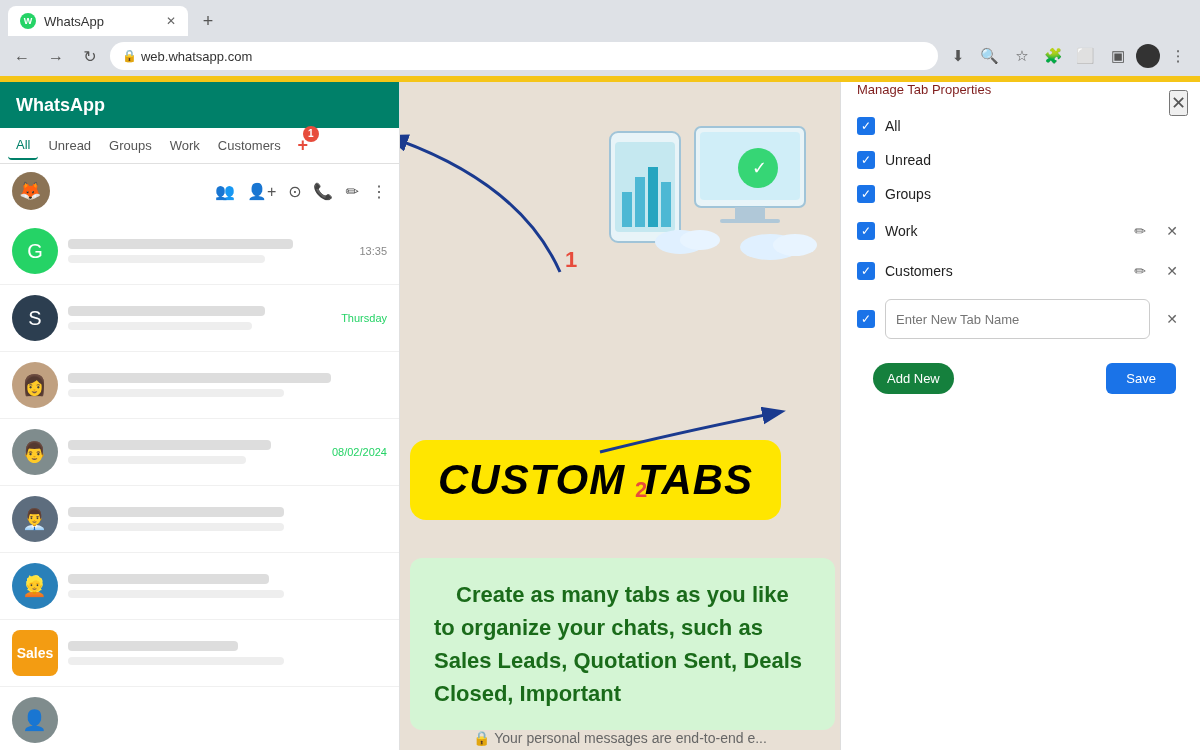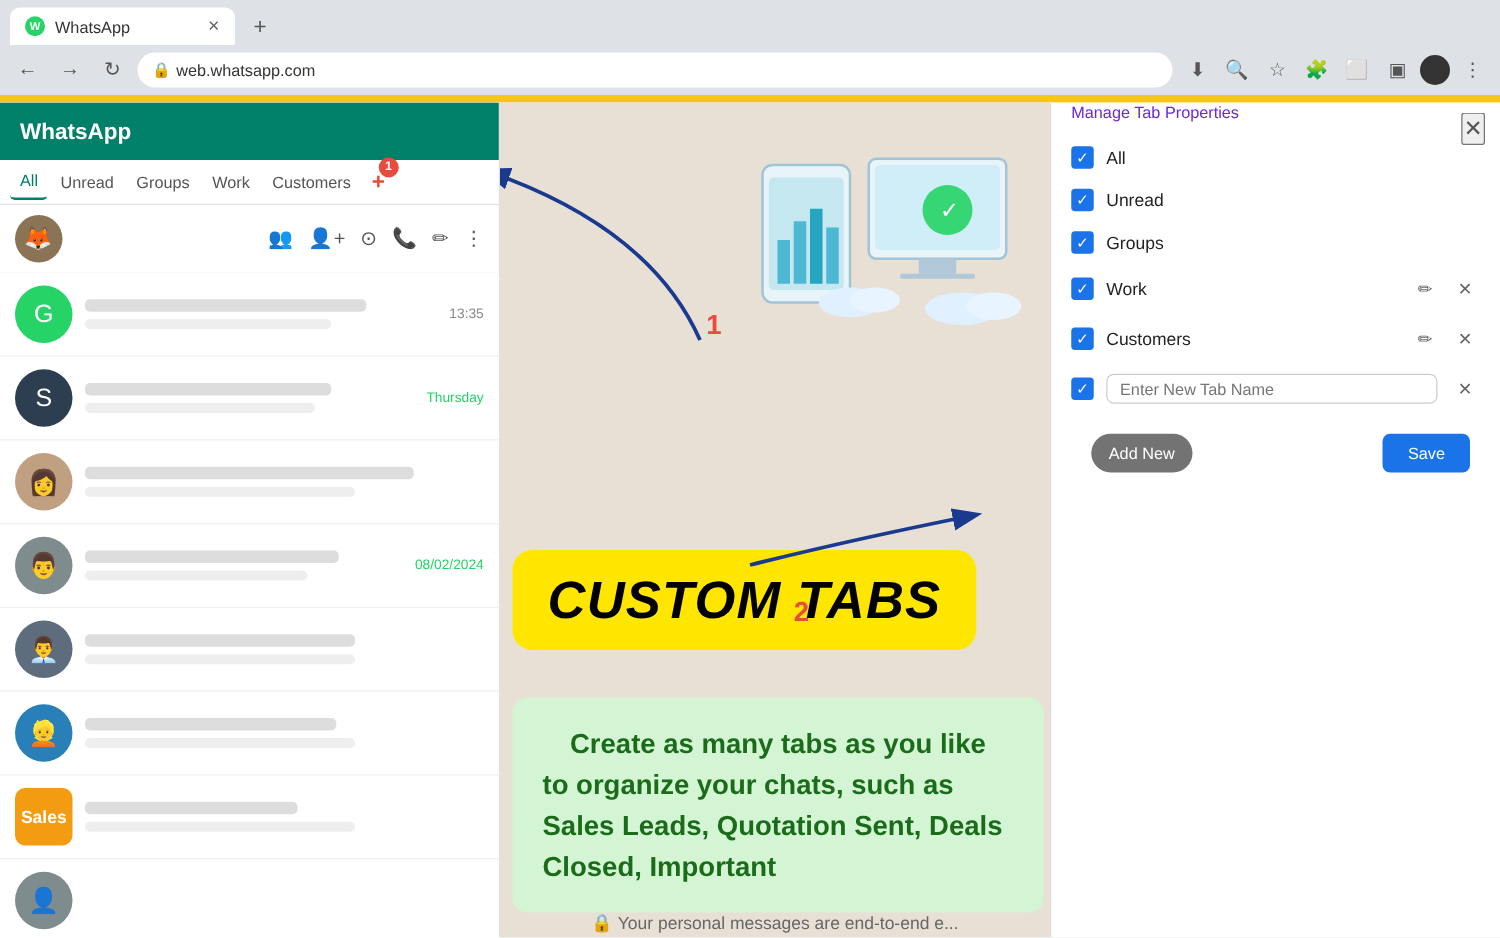--- a/index.html
+++ b/index.html
@@ -56,29 +56,29 @@
     .chat-info { flex: 1; min-width: 0; }
     .chat-name { font-size: 14px; font-weight: 500; color: #111; white-space: nowrap; overflow: hidden; text-overflow: ellipsis; height: 10px; background: #ddd; border-radius: 4px; margin-bottom: 6px; }
     .chat-preview { font-size: 12px; color: #888; white-space: nowrap; overflow: hidden; text-overflow: ellipsis; height: 8px; background: #eee; border-radius: 4px; width: 70%; }
     .chat-time { font-size: 11px; color: #888; flex-shrink: 0; }
     .chat-time.green { color: #25D366; }
 
     
     .right-panel { width: 360px; height: 100%; background: #fff; border-left: 1px solid #ddd; display: flex; flex-direction: column; position: relative; }
     .panel-close { position: absolute; top: 8px; right: 12px; font-size: 18px; color: #555; cursor: pointer; }
     .panel-title { font-size: 16px; font-weight: 600; color: #111; padding: 16px 16px 4px; }
-    .panel-subtitle { font-size: 13px; color: #6d28d9; padding: 0 16px 12px; }
+    .panel-subtitle { font-size: 13px; color: #7f1d1d; padding: 0 16px 12px; }
     .panel-item { display: flex; align-items: center; padding: 8px 16px; gap: 10px; }
     .panel-item-label { flex: 1; font-size: 14px; color: #222; }
     .panel-actions { display: flex; gap: 8px; align-items: center; }
     .panel-action-icon { width: 24px; height: 24px; display: flex; align-items: center; justify-content: center; color: #666; font-size: 14px; cursor: pointer; }
     .checkbox { width: 18px; height: 18px; background: #1a73e8; border-radius: 3px; display: flex; align-items: center; justify-content: center; color: white; font-size: 12px; flex-shrink: 0; }
     .new-tab-row { display: flex; align-items: center; padding: 8px 16px; gap: 10px; }
-    .new-tab-input { flex: 1; height: 24px; border: 1px solid #ccc; border-radius: 6px; padding: 0 10px; font-size: 13px; color: #999; }
-    .add-new-btn { background: #737373; color: white; border: none; padding: 8px 14px; border-radius: 20px; font-size: 13px; cursor: pointer; margin: 4px 16px; }
+    .new-tab-input { flex: 1; height: 40px; border: 1px solid #ccc; border-radius: 6px; padding: 0 10px; font-size: 13px; color: #999; }
+    .add-new-btn { background: #15803d; color: white; border: none; padding: 8px 14px; border-radius: 20px; font-size: 13px; cursor: pointer; margin: 4px 16px; }
     .save-btn { background: #1a73e8; color: white; border: none; padding: 8px 20px; border-radius: 6px; font-size: 13px; cursor: pointer; margin: 4px 8px 4px auto; display: block; }
 
     
     .custom-tabs-box { position: absolute; bottom: 220px; left: 155px; background: #FFE600; border-radius: 16px; padding: 16px 28px; }
     .custom-tabs-text { font-size: 42px; font-weight: 900; color: #000; font-style: italic; letter-spacing: 1px; text-transform: uppercase; font-family: Arial Black, sans-serif; }
 
     
     .desc-box { position: absolute; bottom: 40px; left: 155px; right: 5px; background: #d4f5d4; border-radius: 12px; padding: 20px 24px; }
     .desc-text { font-size: 22px; font-weight: 700; color: #1a6b1a; line-height: 1.5; margin-left: 22px; }
 

